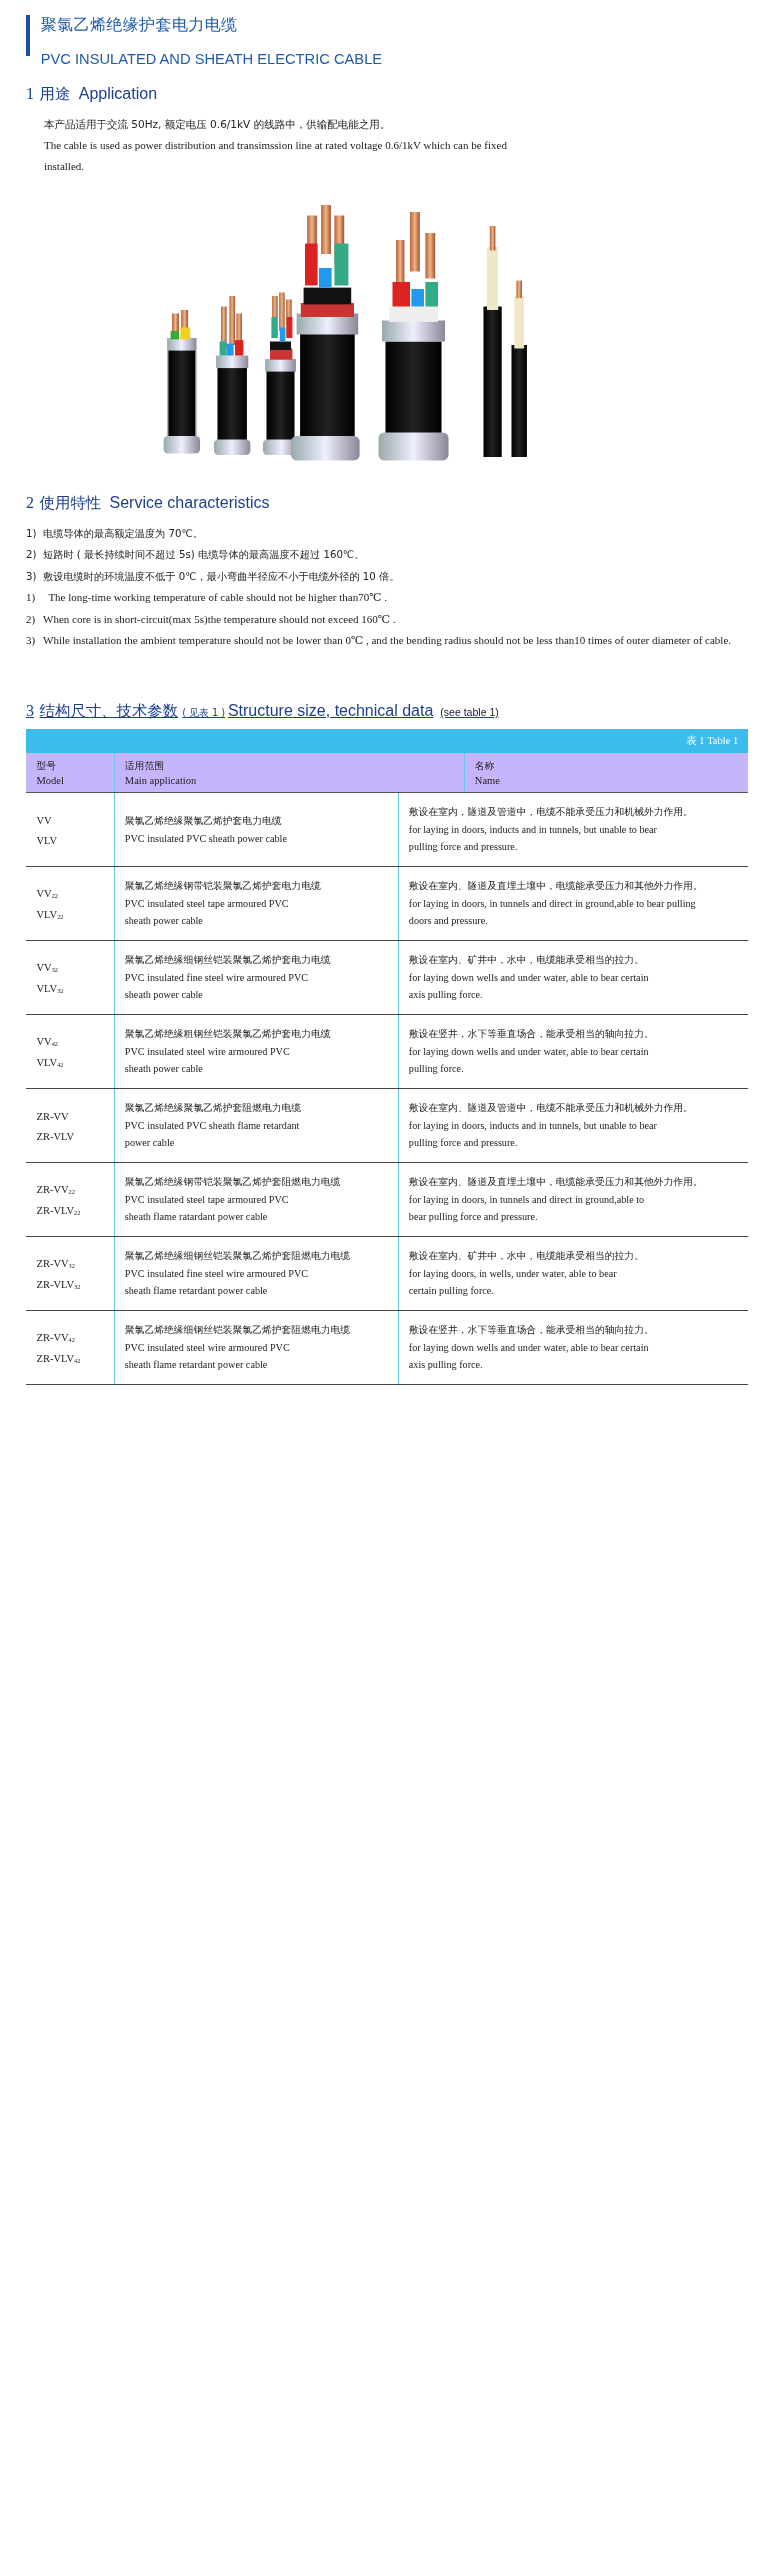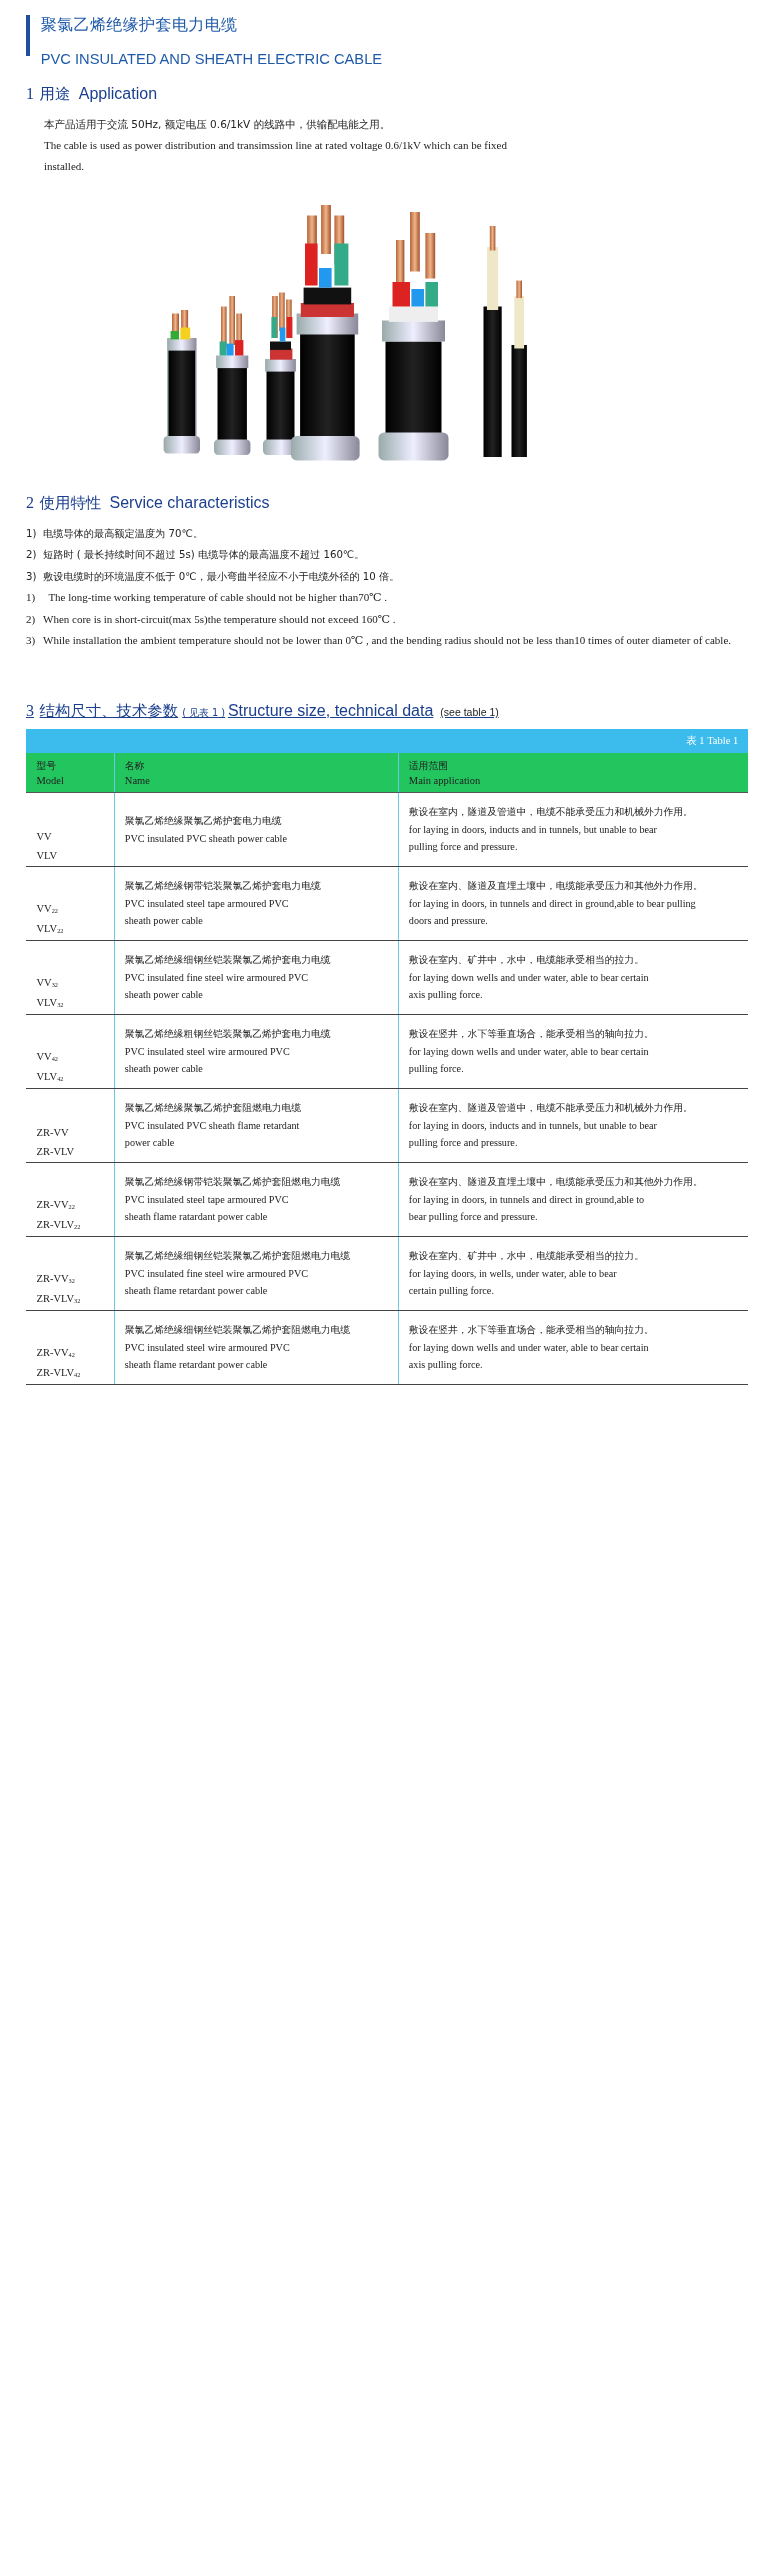--- a/index.html
+++ b/index.html
@@ -25,29 +25,29 @@
 
   .list { position: absolute; left: 26px; width: 722px; font-size: 11px; color: #222; }
   .list-item { position: relative; line-height: 21.4px; padding-left: 17px; }
   .list-item .n { position: absolute; left: 0; top: 0; }
   .list-item.cn { font-family: "DejaVu Sans", sans-serif; font-size: 10.2px; }
   .list-item.en { text-align: justify; }
 
   .table { position: absolute; left: 26px; top: 729px; width: 722px; }
   .table-band { height: 24px; background: #3bbcec; position: relative; }
   .table-band span { position: absolute; right: 9.8px; top: 4.9px; color: #ffffff; font-size: 10.5px; white-space: nowrap; }
-  .thead { display: flex; background: #22c55e; height: 39px; border-bottom: 1.4px solid #555; }
+  .thead { display: flex; background: #c4b5fd; height: 39px; border-bottom: 1.4px solid #555; }
   .row { display: flex; height: 73px; border-bottom: 1.4px solid #444; }
   .c1 { width: 88px; padding-left: 10.5px; box-sizing: border-box; }
   .c2 { width: 284px; padding-left: 9.8px; box-sizing: border-box; border-left: 0.7px solid #68c8e8; }
   .c3 { flex: 1; padding-left: 9.8px; box-sizing: border-box; border-left: 0.7px solid #68c8e8; }
   .thead .cell { padding-top: 4.9px; font-size: 10.5px; line-height: 15.4px; }
   .thead .cell .cn { font-family: "DejaVu Sans", sans-serif; font-size: 9.8px; display: block; }
   .row .cell { font-size: 10.2px; line-height: 17.5px; display: flex; flex-direction: column; justify-content: center; }
-  .row .c1 { font-size: 10.5px; line-height: 19.6px; padding-top: 3px; justify-content: flex-end; }
+  .row .c1 { font-size: 10.5px; line-height: 19.6px; padding-top: 3px; }
   .row .c2, .row .c3 { padding-top: 0; }
   .row .cn { font-family: "DejaVu Sans", sans-serif; font-size: 9.8px; white-space: nowrap; }
   sub { font-size: 6.3px; vertical-align: baseline; position: relative; top: 0.7px; }
 </style>
 </head>
 <body>
 
 <div class="title-block">
   <div class="title-bar"></div>
   <div class="title-cn">聚氯乙烯绝缘护套电力电缆</div>
@@ -159,22 +159,22 @@
 <div class="sec-h" style="top:701px;text-decoration:underline;">
   <span class="num">3</span><span class="cn" style="margin-right:1.4px;">结构尺寸、技术参数</span><span class="small">( 见表 1 )</span><span>Structure size, technical data</span><span class="see">(see table 1)</span>
 </div>
 
 <div class="table">
   <div class="table-band">
     <span>表 1   Table  1</span>
   </div>
   <div class="thead">
     <div class="cell c1"><span class="cn">型号</span><span>Model</span></div>
+    <div class="cell c3"><span class="cn">适用范围</span><span>Main application</span></div>
     <div class="cell c2"><span class="cn">名称</span><span>Name</span></div>
-    <div class="cell c3"><span class="cn">适用范围</span><span>Main application</span></div>
   </div>
   <div id="table-body">
       <div class="row">
         <div class="cell c1">
           <div>VV</div>
           <div>VLV</div>
         </div>
         <div class="cell c2">
           <div class="cn">聚氯乙烯绝缘聚氯乙烯护套电力电缆</div>
           <div>PVC insulated PVC sheath power cable</div>

